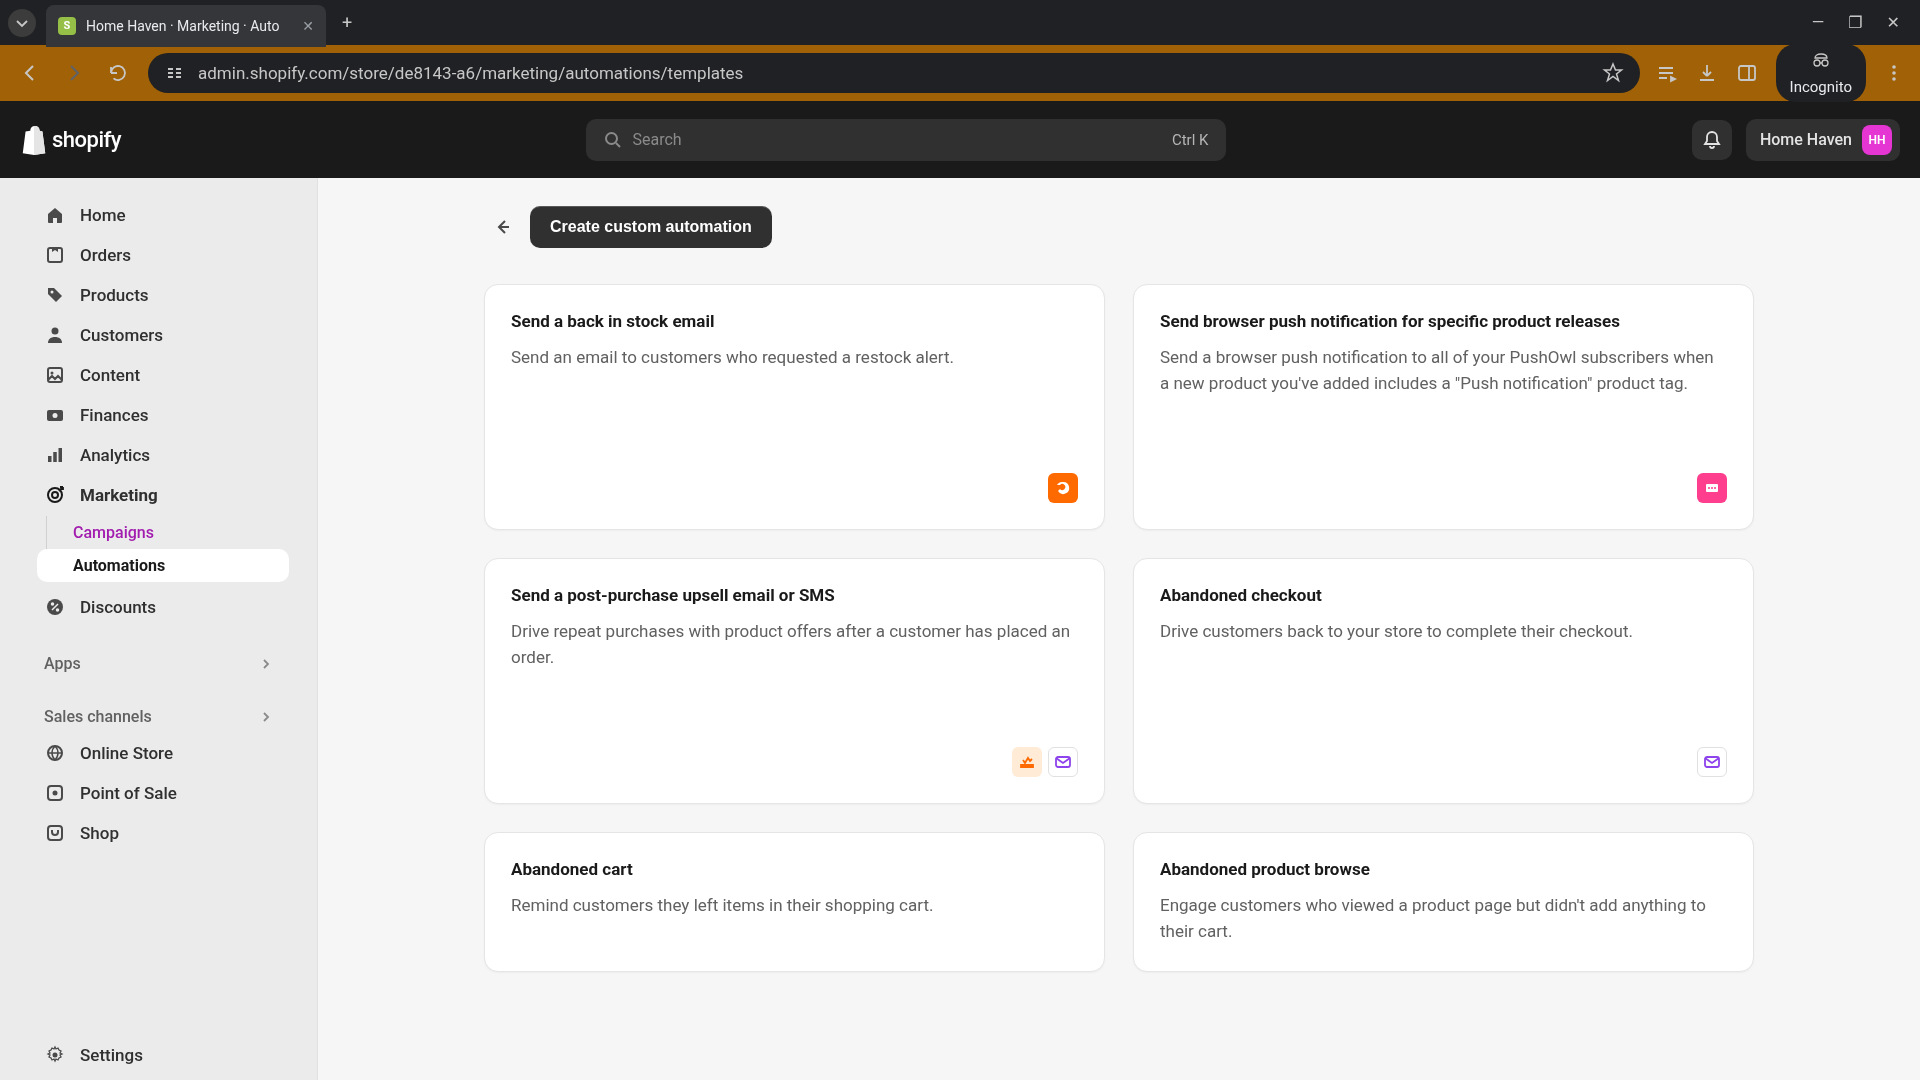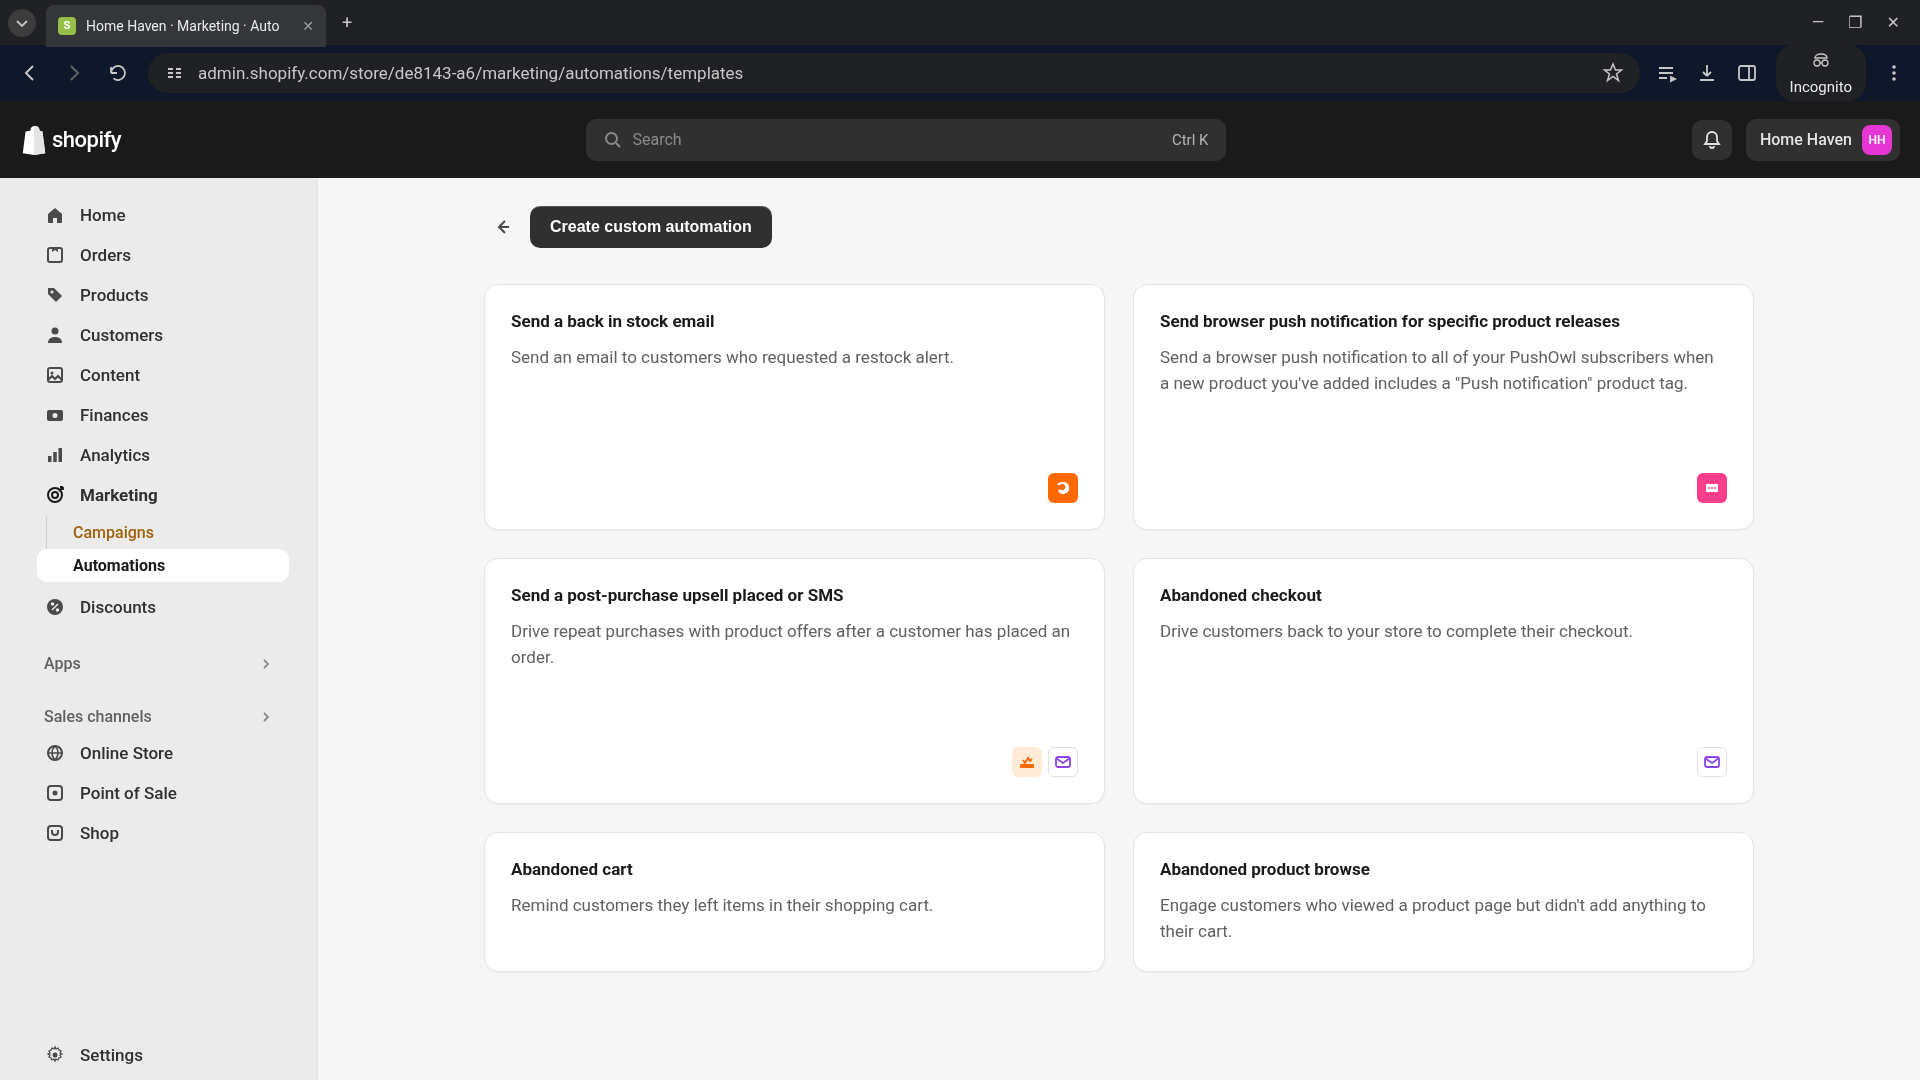--- a/index.html
+++ b/index.html
@@ -12,21 +12,21 @@
 .tab-dropdown svg { fill: #c7c7c7; }
 .browser-tab { background: #35363a; height: 42px; display: flex; align-items: center; padding: 0 12px; border-radius: 8px 8px 0 0; min-width: 280px; cursor: pointer; position: relative; top: 3px; }
 .tab-favicon { width: 18px; height: 18px; background: #95bf47; border-radius: 4px; margin-right: 10px; display: flex; align-items: center; justify-content: center; color: white; font-size: 11px; font-weight: bold; }
 .tab-title { color: #e8eaed; font-size: 14px; flex: 1; overflow: hidden; white-space: nowrap; text-overflow: ellipsis; }
 .tab-close { color: #9aa0a6; margin-left: 12px; cursor: pointer; font-size: 14px; }
 .new-tab { color: #c7c7c7; margin-left: 16px; cursor: pointer; font-size: 18px; }
 .window-controls { margin-left: auto; display: flex; gap: 24px; padding-right: 12px; }
 .window-controls span { color: #c7c7c7; cursor: pointer; }
 
 
-.url-bar { background: #0f172a; height: 56px; display: flex; align-items: center; padding: 0 16px; gap: 16px; }
+.url-bar { background: #a16207; height: 56px; display: flex; align-items: center; padding: 0 16px; gap: 16px; }
 .nav-btn { width: 28px; height: 28px; display: flex; align-items: center; justify-content: center; cursor: pointer; }
 .nav-btn svg { fill: #c7c7c7; }
 .nav-btn.disabled svg { fill: #5f6368; }
 .url-input-wrap { flex: 1; background: #202124; border-radius: 24px; height: 40px; display: flex; align-items: center; padding: 0 16px; gap: 12px; }
 .site-icon { width: 22px; height: 22px; display: flex; align-items: center; justify-content: center; }
 .url-text { color: #c7c7c7; font-size: 17px; flex: 1; }
 .url-actions { display: flex; align-items: center; gap: 18px; }
 .url-actions > * { cursor: pointer; flex-direction: column; }
 .incognito-badge { display: flex; align-items: center; gap: 8px; background: #202124; padding: 6px 14px; border-radius: 20px; }
 .incognito-badge span { color: #e8eaed; font-size: 15px; }
@@ -46,21 +46,21 @@
 .store-avatar { width: 30px; height: 30px; background: #e536d4; border-radius: 8px; display: flex; align-items: center; justify-content: center; color: white; font-size: 12px; font-weight: 600; }
 
 
 .main-layout { display: flex; height: calc(1080px - 45px - 56px - 63px); }
 .sidebar { width: 318px; background: #ebebeb; border-right: 1px solid #e1e1e1; padding: 18px 28px; display: flex; flex-direction: column; }
 .nav-item { display: flex; align-items: center; gap: 14px; padding: 8px 16px; border-radius: 10px; cursor: pointer; margin-bottom: 2px; }
 .nav-item-icon { width: 22px; height: 22px; display: flex; align-items: center; justify-content: center; }
 .nav-item-label { font-size: 17px; color: #303030; font-weight: 500; }
 .nav-item.active .nav-item-label { font-weight: 700; }
 .sub-nav { margin-left: 18px; border-left: 1px solid #d0d0d0; padding-left: 0; margin-bottom: 6px; }
-.sub-nav-item { padding: 7px 16px 7px 26px; cursor: pointer; font-size: 16px; color: #a16207; border-radius: 10px; font-weight: 500; }
+.sub-nav-item { padding: 7px 16px 7px 26px; cursor: pointer; font-size: 16px; color: #a21caf; border-radius: 10px; font-weight: 500; }
 .sub-nav-item.active { background: white; color: #1a1a1a; font-weight: 700; margin-left: -10px; padding-left: 36px; }
 .sidebar-section { margin-top: 18px; }
 .sidebar-section-header { display: flex; align-items: center; justify-content: space-between; padding: 8px 16px; cursor: pointer; }
 .sidebar-section-title { font-size: 16px; color: #616161; font-weight: 500; }
 .sidebar-spacer { flex: 1; }
 
 
 .content { flex: 1; padding: 28px 60px; overflow-y: auto; }
 .page-header { display: flex; align-items: center; margin-bottom: 36px; max-width: 1270px; margin-left: auto; margin-right: auto; }
 .back-btn { width: 36px; height: 36px; display: flex; align-items: center; justify-content: center; cursor: pointer; margin-right: 10px; border-radius: 8px; }
@@ -380,21 +380,21 @@
                 <rect x="2" y="4" width="12" height="8" rx="1" fill="white"></rect>
                 <circle cx="5" cy="8" r="1" fill="#ff3e8e"></circle>
                 <circle cx="8" cy="8" r="1" fill="#ff3e8e"></circle>
                 <circle cx="11" cy="8" r="1" fill="#ff3e8e"></circle>
               </svg>
             </div>
         </div>
       </div>
 
       <div class="card">
-        <div class="card-title">Send a post-purchase upsell placed or SMS</div>
+        <div class="card-title">Send a post-purchase upsell email or SMS</div>
         <div class="card-desc">Drive repeat purchases with product offers after a customer has placed an order.</div>
         <div class="card-icons">
           <div class="card-app-icon icon-orange-light">
               <svg width="18" height="18" viewBox="0 0 18 18">
                 <path d="M3 12h12v2H3zm2-5l2 3 3-5 2 3 2-2" stroke="#ff6a00" stroke-width="1.8" fill="none"></path>
               </svg>
             </div>
           <div class="card-app-icon icon-purple-white">
               <svg width="18" height="18" viewBox="0 0 18 18">
                 <rect x="2" y="4" width="14" height="10" rx="2" stroke="#8e44ec" stroke-width="1.8" fill="none"></rect>

